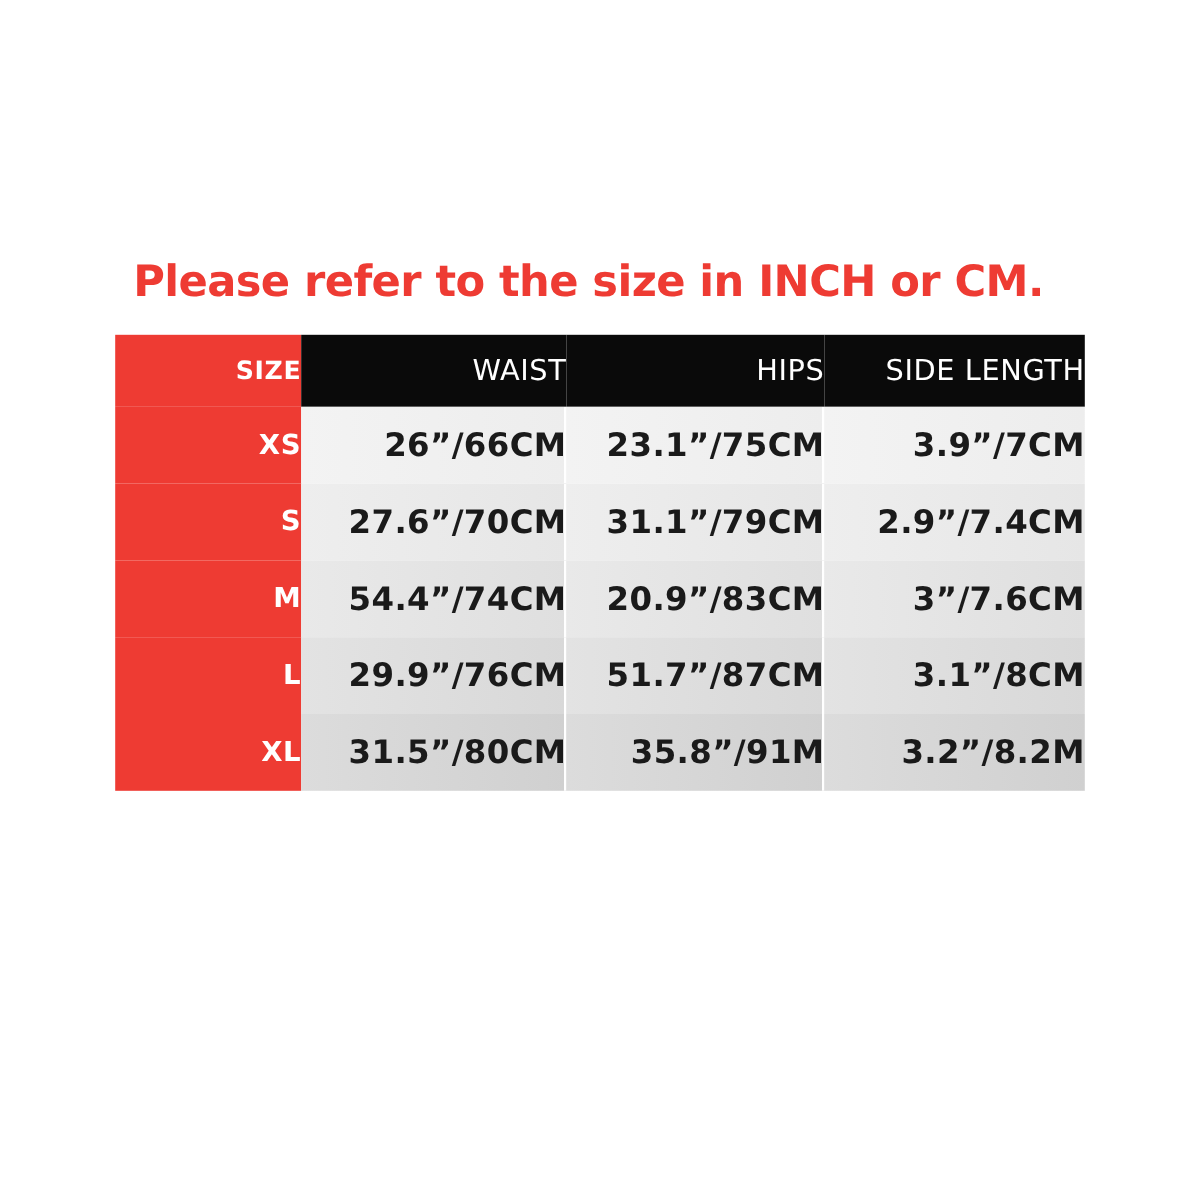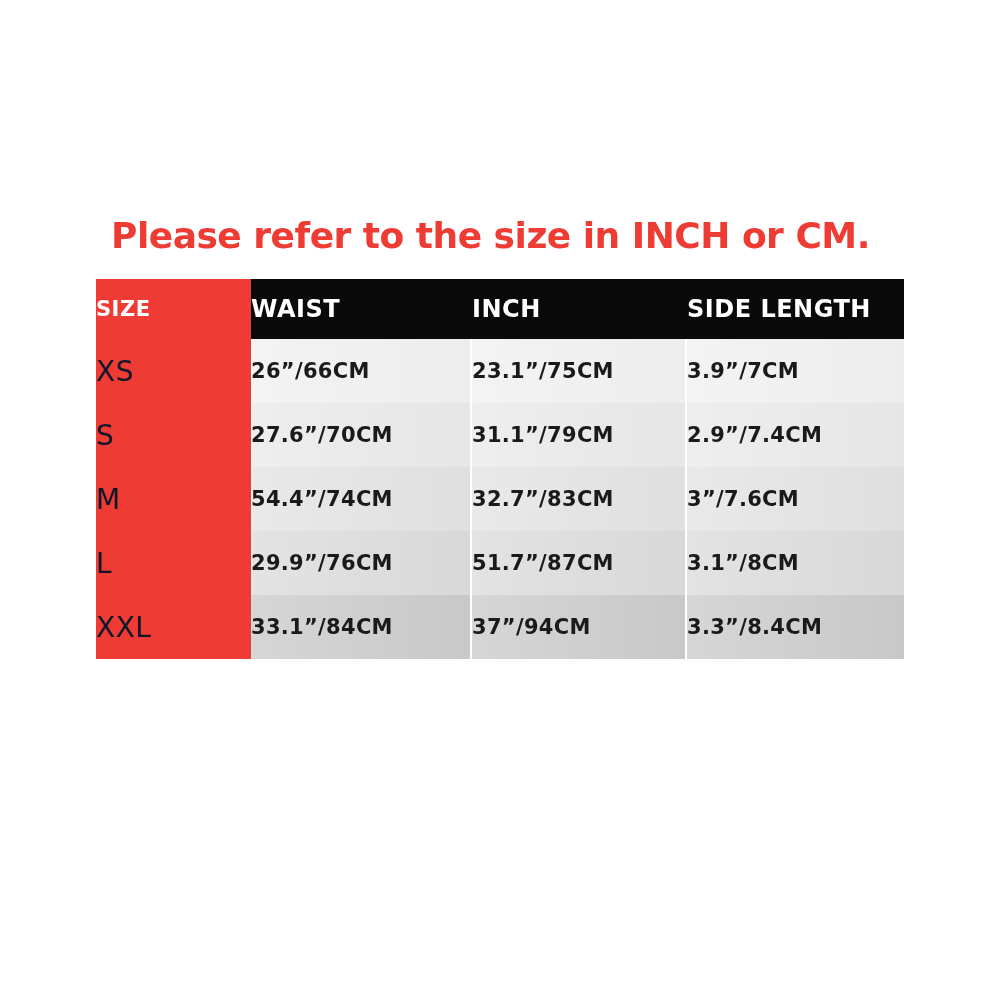--- a/index.html
+++ b/index.html
@@ -48,55 +48,55 @@
 
   #size-table col.c-size   { width: 155px; }
   #size-table col.c-waist  { width: 221px; }
   #size-table col.c-hips   { width: 215px; }
   #size-table col.c-side   { width: 217px; }
 
   #size-table th, #size-table td {
     padding: 0;
     margin: 0;
     border: 0;
-    text-align: left;
+    text-align: right;
     vertical-align: middle;
     font-family: "DejaVu Sans", sans-serif;
   }
 
   
   thead tr { height: 60px; }
   th.head-size {
     background: #ee3b33;
     color: #ffffff;
     font-weight: bold;
     font-size: 21px;
     letter-spacing: 0.5px;
   }
   th.head-dark {
     background: #0a0a0a;
     color: #ffffff;
-    font-weight: bold;
+    font-weight: normal;
     font-size: 24px;
     letter-spacing: 0.5px;
   }
 
   
   tbody tr { height: 64px; }
   td.cell-size {
     background: #ee3b33;
-    color: #0f172a;
-    font-weight: normal;
-    font-size: 28px;
+    color: #ffffff;
+    font-weight: bold;
+    font-size: 23px;
     letter-spacing: 0.5px;
   }
   td.cell-val {
     color: #1a1a1a;
     font-weight: bold;
-    font-size: 21px;
+    font-size: 27px;
     letter-spacing: 0.3px;
   }
 
   
   td.cell-val {
     box-shadow: inset -2px 0 0 0 #ffffff;
   }
   td.cell-val.last {
     box-shadow: none;
   }
@@ -127,51 +127,51 @@
     <colgroup>
       <col class="c-size">
       <col class="c-waist">
       <col class="c-hips">
       <col class="c-side">
     </colgroup>
     <thead>
       <tr>
         <th class="head-size">SIZE</th>
         <th class="head-dark">WAIST</th>
-        <th class="head-dark">INCH</th>
+        <th class="head-dark">HIPS</th>
         <th class="head-dark">SIDE LENGTH</th>
       </tr>
     </thead>
     <tbody>
       <tr class="r0">
         <td class="cell-size">XS</td>
         <td class="cell-val">26”/66CM</td>
         <td class="cell-val">23.1”/75CM</td>
         <td class="cell-val last">3.9”/7CM</td>
       </tr>
       <tr class="r1">
         <td class="cell-size">S</td>
         <td class="cell-val">27.6”/70CM</td>
         <td class="cell-val">31.1”/79CM</td>
         <td class="cell-val last">2.9”/7.4CM</td>
       </tr>
       <tr class="r2">
         <td class="cell-size">M</td>
         <td class="cell-val">54.4”/74CM</td>
-        <td class="cell-val">32.7”/83CM</td>
+        <td class="cell-val">20.9”/83CM</td>
         <td class="cell-val last">3”/7.6CM</td>
       </tr>
       <tr class="r3">
         <td class="cell-size">L</td>
         <td class="cell-val">29.9”/76CM</td>
         <td class="cell-val">51.7”/87CM</td>
         <td class="cell-val last">3.1”/8CM</td>
       </tr>
-      <tr class="r5">
-        <td class="cell-size">XXL</td>
-        <td class="cell-val">33.1”/84CM</td>
-        <td class="cell-val">37”/94CM</td>
-        <td class="cell-val last">3.3”/8.4CM</td>
+      <tr class="r4">
+        <td class="cell-size">XL</td>
+        <td class="cell-val">31.5”/80CM</td>
+        <td class="cell-val">35.8”/91M</td>
+        <td class="cell-val last">3.2”/8.2M</td>
       </tr>
     </tbody>
   </table>
 
 </div>
 
 </body></html>

